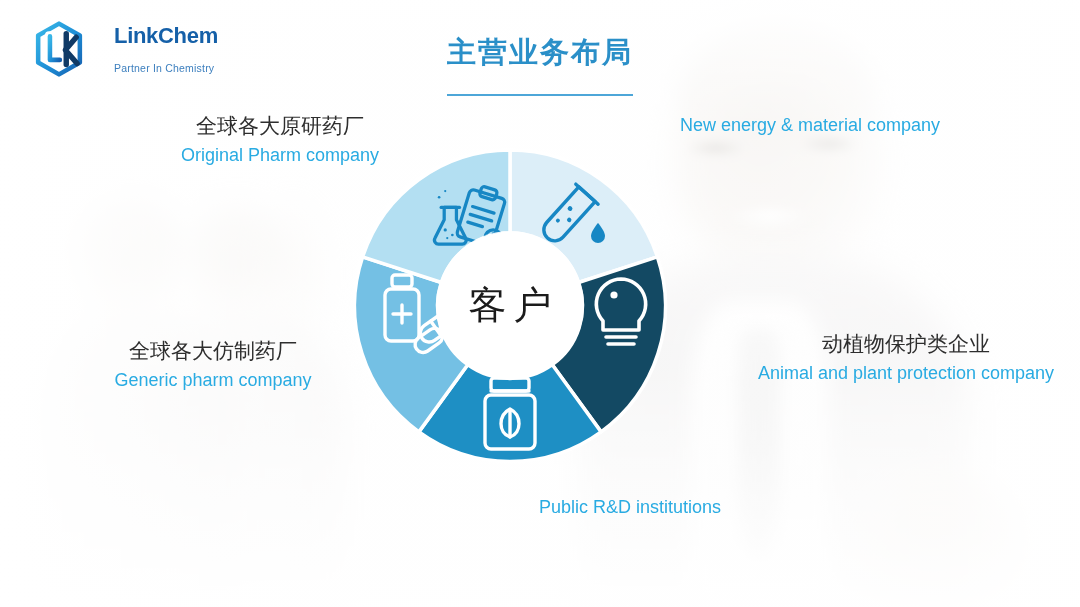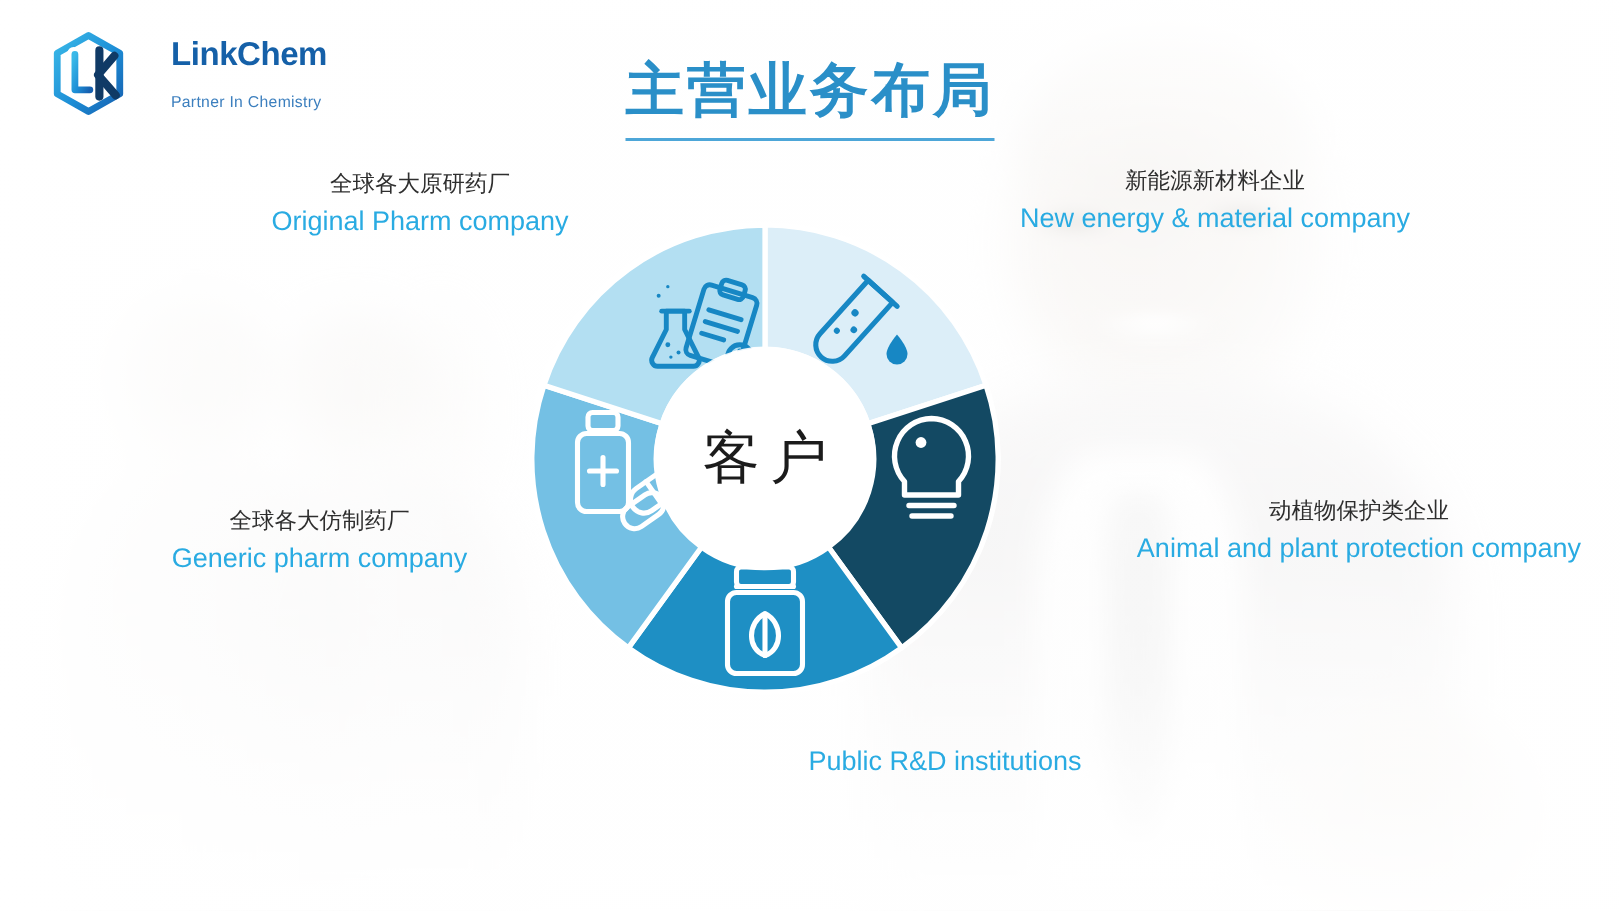--- a/index.html
+++ b/index.html
@@ -98,23 +98,23 @@
   }
   .logo-tag {
     font-size:10.5px; color:#3c7fbe; margin-top:16px;
     letter-spacing:.2px; white-space:nowrap;
   }
 
   
   .title-wrap { position:absolute; left:0; right:0; top:33px; text-align:center; }
   .title {
     display:inline-block;
-    font-size:39px; font-weight:bold; color:#2a8fc8;
+    font-size:29px; font-weight:bold; color:#2a8fc8;
     letter-spacing:2px;
-    padding-bottom:5px;
+    padding-bottom:21px;
     border-bottom:2px solid #4da6d8;
     font-family:"DejaVu Sans","Liberation Sans",sans-serif;
   }
 
   
   .donut { position:absolute; left:330px; top:125px; width:360px; height:360px; }
   .donut svg { display:block; }
   .hub {
     position:absolute; left:50%; top:50%;
     width:146px; height:146px; margin:-73px 0 0 -73px;
@@ -125,21 +125,21 @@
   .hub-text {
     font-size:38px; color:#1b1b1b; letter-spacing:7px;
     font-family:"DejaVu Sans","Liberation Sans",sans-serif;
     padding-left:7px;
     text-align:center;
   }
 
   
   .label { position:absolute; }
   .label .cn {
-    font-size:15px; color:#2e2e2e; line-height:1.35;
+    font-size:21px; color:#2e2e2e; line-height:1.35;
     font-family:"DejaVu Sans","Liberation Sans",sans-serif;
     white-space:nowrap;
   }
   .label .en {
     font-size:18px; color:#29abe2; line-height:1.35; margin-top:3px;
     white-space:nowrap;
   }
   .lbl-original  { left:130px;  top:112px; text-align:center; width:300px; }
   .lbl-newenergy { left:640px;  top:110px; text-align:center; width:340px; }
   .lbl-animal    { left:706px;  top:330px; text-align:center; width:400px; }
@@ -305,21 +305,20 @@
       <span class="hub-text">客户</span>
     </div>
   </div>
 
   <div class="label lbl-original">
     <div class="cn">全球各大原研药厂</div>
     <div class="en">Original Pharm company</div>
   </div>
 
   <div class="label lbl-newenergy">
-    <div class="cn">新能源新材料企业</div>
     <div class="en">New energy &amp; material company</div>
   </div>
 
   <div class="label lbl-animal">
     <div class="cn">动植物保护类企业</div>
     <div class="en">Animal and plant protection company</div>
   </div>
 
   <div class="label lbl-public">
     <div class="en">Public R&amp;D institutions</div>

